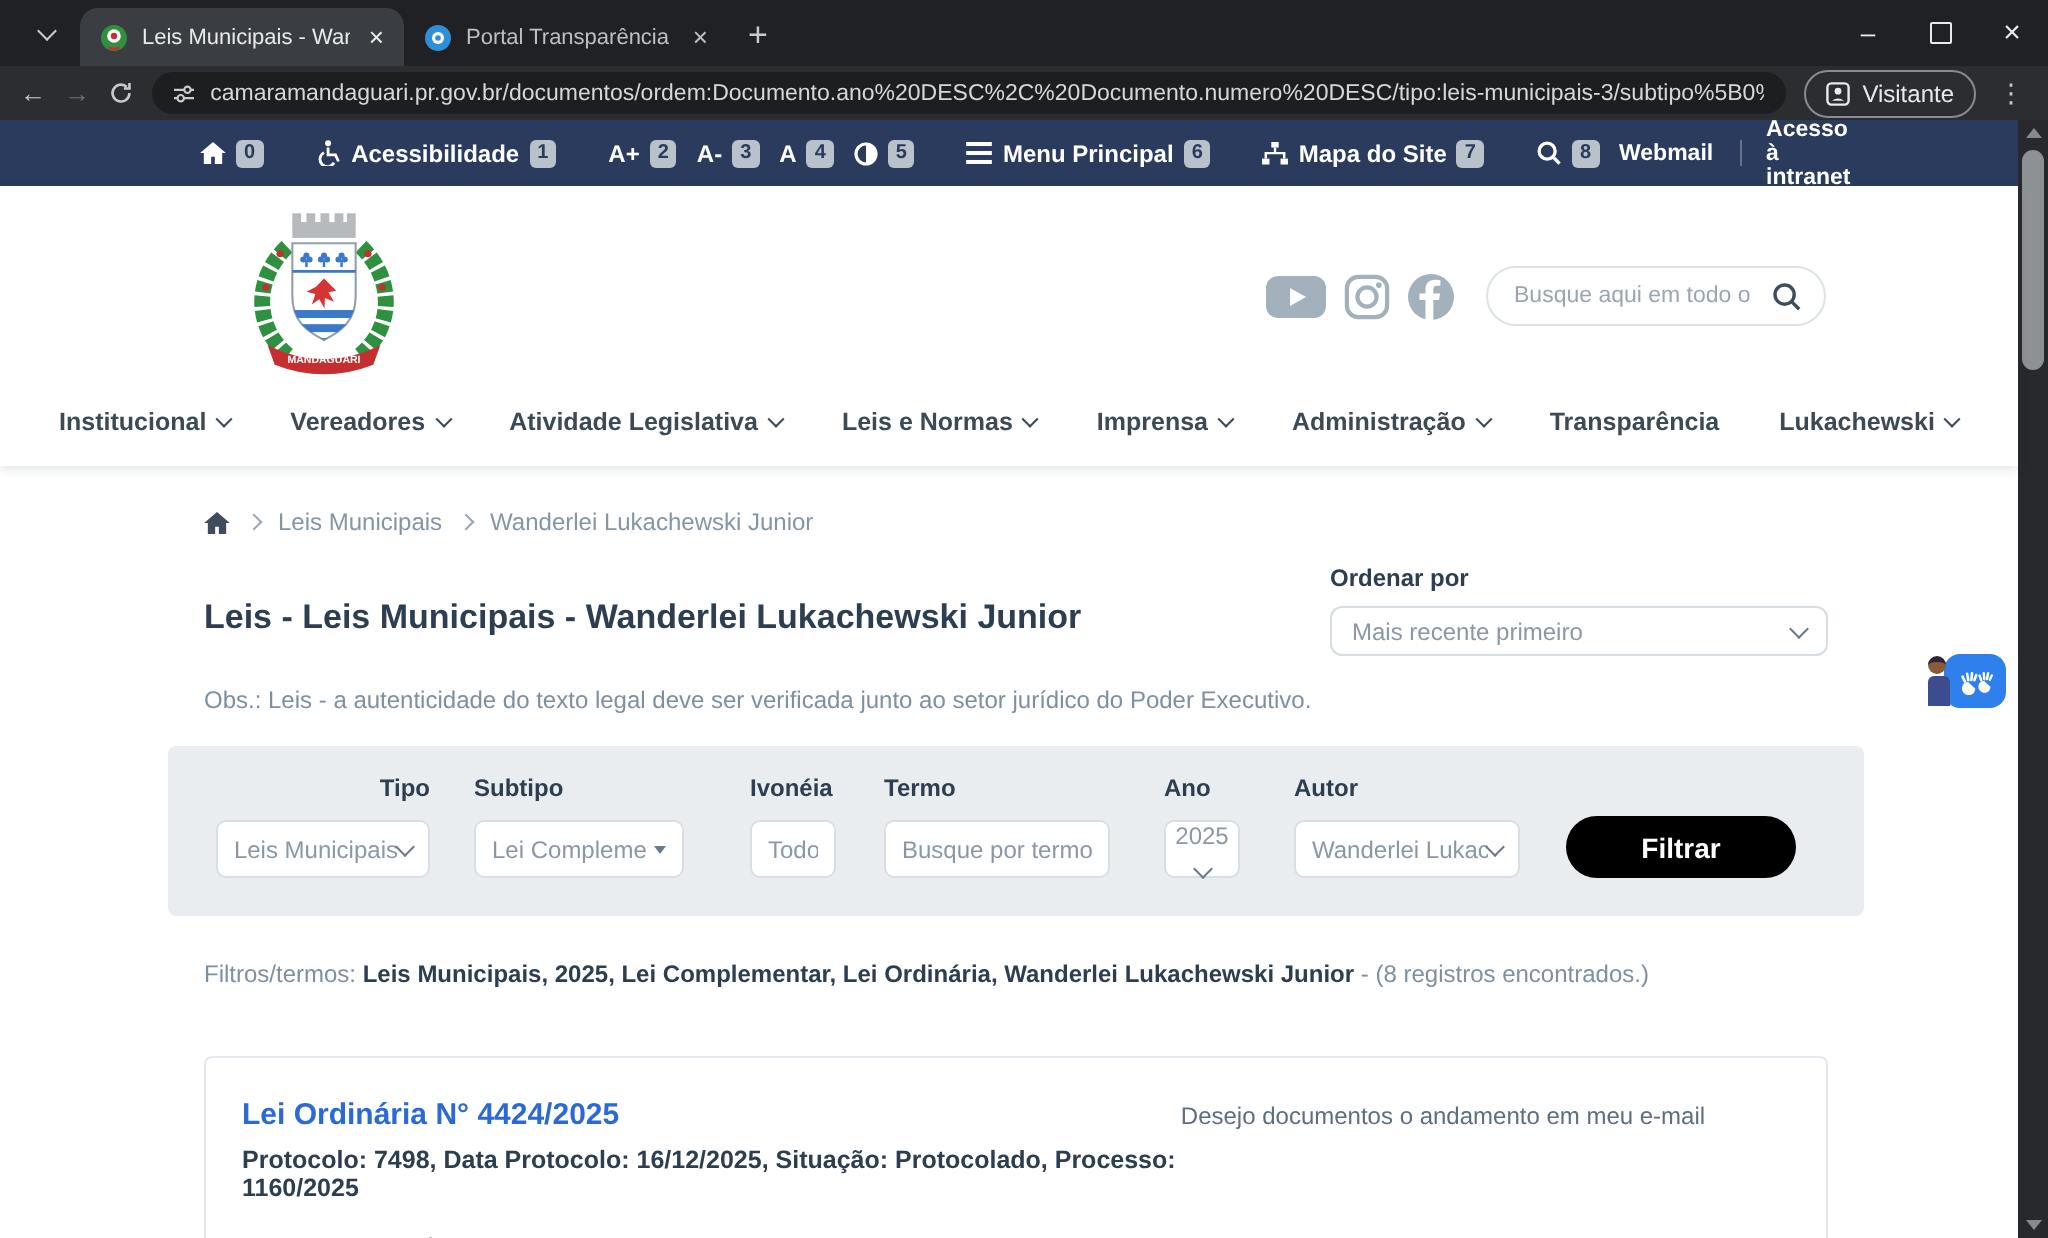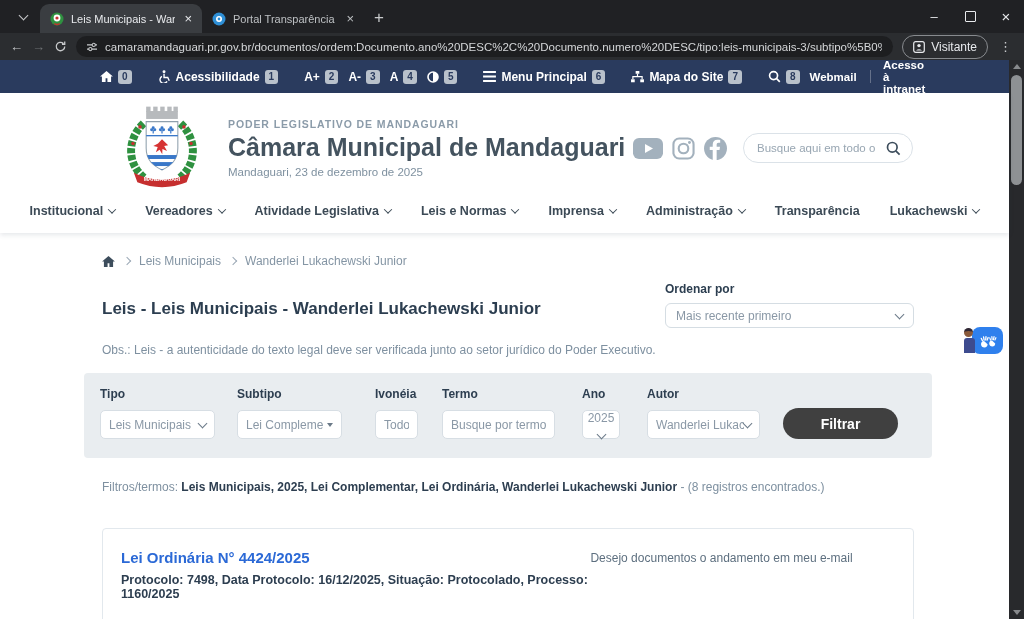--- a/index.html
+++ b/index.html
@@ -65,21 +65,21 @@
   .chv{width:6px;height:6px;border-right:1.6px solid #6b7a88;border-bottom:1.6px solid #6b7a88;transform:rotate(45deg);display:inline-block;margin-top:-3px;flex:none;}
   .note{margin-top:15px;font-size:12px;color:#7e90a0;}
 
   .filterbar{margin-top:16px;background:#e9edf0;border-radius:4px;padding:14px 16px 19px 16px;display:flex;box-sizing:border-box;}
   .ffield{display:flex;flex-direction:column;}
   .flabel{font-size:12px;font-weight:bold;color:#2d3e50;margin-bottom:9px;}
   .fctl{background:#fff;border:1px solid #d7dee4;border-radius:5px;height:29px;display:flex;align-items:center;justify-content:space-between;padding:0 8px;font-size:12px;color:#8a98a6;box-sizing:border-box;}
   .fctl input{border:none;outline:none;width:100%;font-size:12px;color:#8a98a6;font-family:inherit;background:transparent;padding:0;}
   .fctl input::placeholder{color:#8a98a6;}
   .tri{width:0;height:0;border-left:3.5px solid transparent;border-right:3.5px solid transparent;border-top:4.5px solid #6b7a88;flex:none;margin-left:4px;}
-  .filterbtn{width:115px;height:31px;background:#404040;border:none;border-radius:16px;color:#fff;font-size:14px;font-weight:bold;align-self:flex-end;font-family:inherit;}
+  .filterbtn{width:115px;height:31px;background:#000000;border:none;border-radius:16px;color:#fff;font-size:14px;font-weight:bold;align-self:flex-end;font-family:inherit;}
   .summary{margin-top:22px;font-size:12px;color:#7e90a0;}
   .summary b{color:#2d3e50;}
 
   .card{margin:34px 0 0;border:1px solid #e2e8ed;border-radius:4px;padding:20px 26px 60px 18px;display:flex;justify-content:space-between;}
   .card-left{width:478px;}
   .card-title{font-size:15px;font-weight:bold;color:#2b69d6;}
   .card-meta{font-size:12.5px;font-weight:bold;color:#2d3e50;margin-top:7px;}
   .card-authors{font-size:12.5px;color:#5d6f7f;margin-top:14px;line-height:18px;}
   .card-right{width:302px;}
   .followlabel{font-size:12px;color:#5d6f7f;margin-bottom:9px;margin-top:2px;}
@@ -277,25 +277,20 @@
             <path d="M32 20 h36 v30 c0 14 -8 20 -18 25 c-10 -5 -18 -11 -18 -25 z"></path>
           </clipPath>
         <g clip-path="url(#shieldclip)">
           <rect x="32" y="58" width="36" height="4.5" fill="#3a78c9"></rect>
           <rect x="32" y="66" width="36" height="4.5" fill="#3a78c9"></rect>
           <rect x="32" y="74" width="36" height="4.5" fill="#3a78c9"></rect>
         </g>
         <path d="M18 78 q32 16 64 0 l-4 11 q-28 11 -56 0 z" fill="#c62f2f"></path>
         <text x="50" y="88" text-anchor="middle" font-size="6" font-weight="bold" fill="#fff">MANDAGUARI</text>
       </svg>
-      <div class="brand">
-        <div class="supertitle">PODER LEGISLATIVO DE MANDAGUARI</div>
-        <div class="sitetitle">Câmara Municipal de Mandaguari</div>
-        <div class="sitedate">Mandaguari, 23 de dezembro de 2025</div>
-      </div>
       <div class="hspacer"></div>
       <div class="social">
         <svg width="30" height="21" viewBox="0 0 30 21">
           <rect width="30" height="21" rx="6" fill="#a3b1bd"></rect>
             <path d="M12 6v9l8-4.5z" fill="#fff"></path>
         </svg>
         <svg width="23" height="23" viewBox="0 0 24 24">
           <rect x="1.5" y="1.5" width="21" height="21" rx="6" fill="none" stroke="#a3b1bd" stroke-width="2.2"></rect>
           <circle cx="12" cy="12" r="5" fill="none" stroke="#a3b1bd" stroke-width="2.2"></circle>
           <circle cx="18.2" cy="5.8" r="1.5" fill="#a3b1bd"></circle>
@@ -368,21 +363,21 @@
             <span>Mais recente primeiro</span>
             <span class="chv"></span>
           </div>
         </div>
       </div>
 
       <div class="note">Obs.: Leis - a autenticidade do texto legal deve ser verificada junto ao setor jurídico do Poder Executivo.</div>
     </div>
 
     <div class="filterbar">
-      <div class="ffield" style="width:115px;margin-right:22px;">
+      <div class="ffield" style="width:115px;margin-right:22px;align-items:flex-end;">
         <span class="flabel">Tipo</span>
         <div class="fctl">
           <span>Leis Municipais</span>
             <span class="chv"></span>
         </div>
       </div>
       <div class="ffield" style="width:105px;margin-right:33px;">
         <span class="flabel">Subtipo</span>
         <div class="fctl">
           <span style="overflow:hidden;white-space:nowrap;">Lei Complementar...</span>

